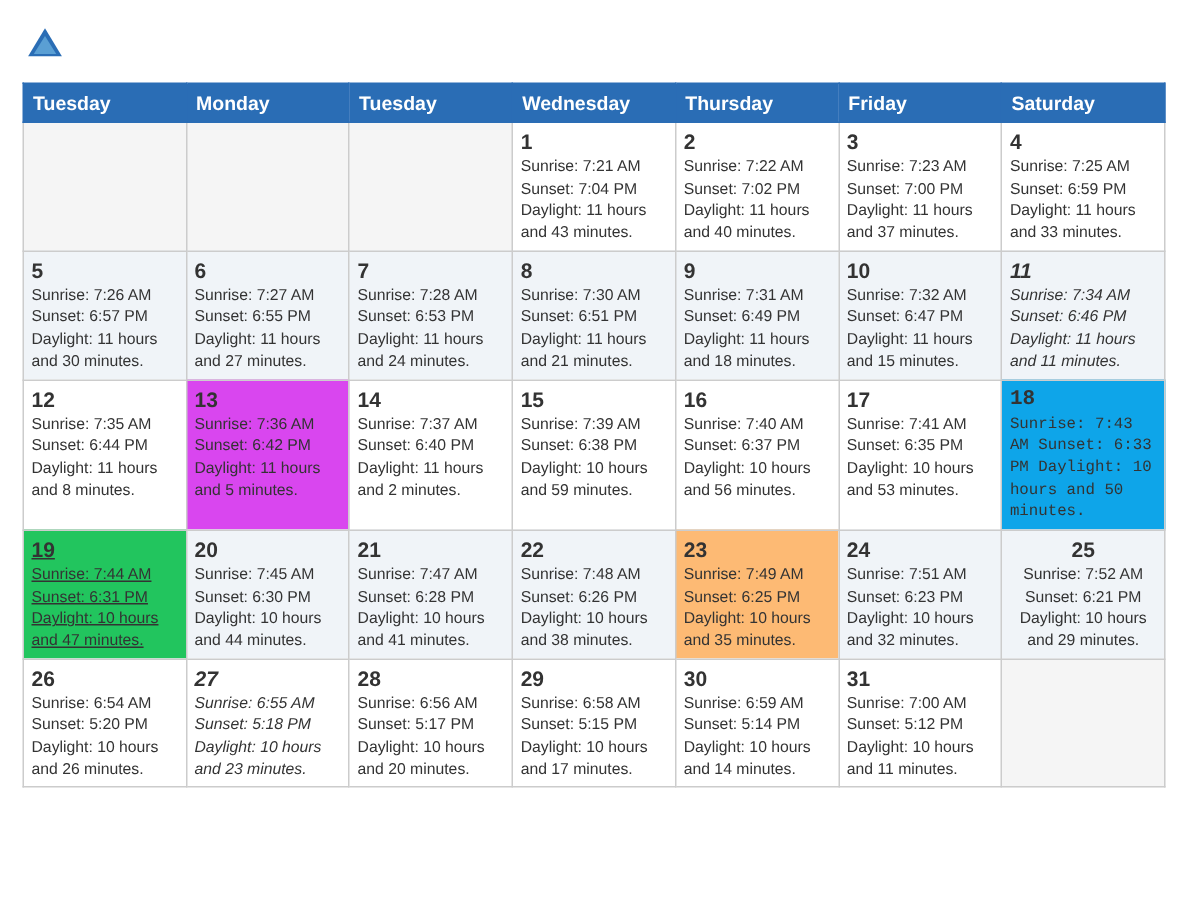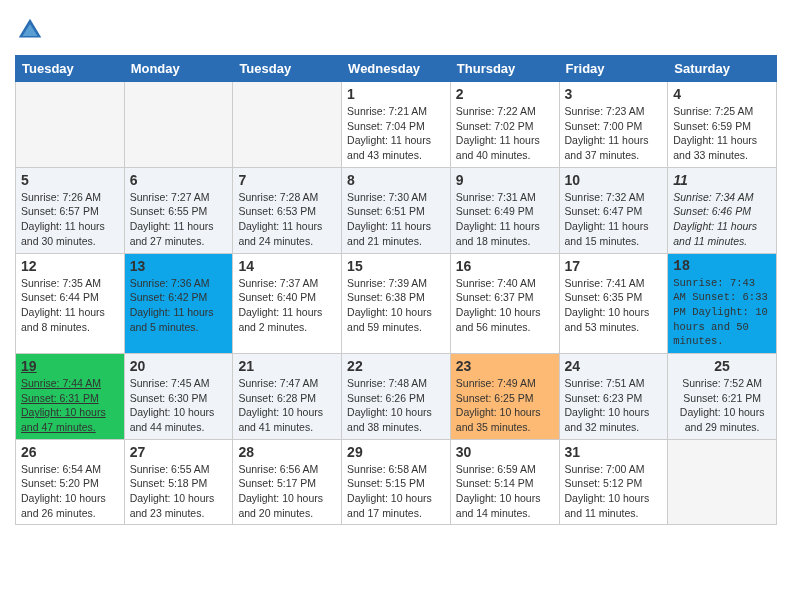--- a/index.html
+++ b/index.html
@@ -214,21 +214,21 @@
         </td>
       </tr>
       <tr>
         <td style="background-color: rgb(255, 255, 255); margin-left: 23px;">
           <div class="day-num">12</div>
           <div class="day-info">Sunrise: 7:35 AM
 Sunset: 6:44 PM
 Daylight: 11 hours
 and 8 minutes.</div>
         </td>
-        <td style="background-color: #0ea5e9;">
+        <td style="background-color: #d946ef;">
           <div class="day-num">13</div>
           <div class="day-info">Sunrise: 7:36 AM
 Sunset: 6:42 PM
 Daylight: 11 hours
 and 5 minutes.</div>
         </td>
         <td style="background-color: rgb(255, 255, 255);">
           <div class="day-num">14</div>
           <div class="day-info">Sunrise: 7:37 AM
 Sunset: 6:40 PM
@@ -316,21 +316,21 @@
         </td>
       </tr>
       <tr>
         <td style="background-color: rgb(255, 255, 255);">
           <div class="day-num">26</div>
           <div class="day-info">Sunrise: 6:54 AM
 Sunset: 5:20 PM
 Daylight: 10 hours
 and 26 minutes.</div>
         </td>
-        <td style="background-color: rgb(255, 255, 255);">
+        <td style="background-color: rgb(255, 255, 255); font-style: italic;">
           <div class="day-num">27</div>
           <div class="day-info">Sunrise: 6:55 AM
 Sunset: 5:18 PM
 Daylight: 10 hours
 and 23 minutes.</div>
         </td>
         <td style="background-color: rgb(255, 255, 255);">
           <div class="day-num">28</div>
           <div class="day-info">Sunrise: 6:56 AM
 Sunset: 5:17 PM

